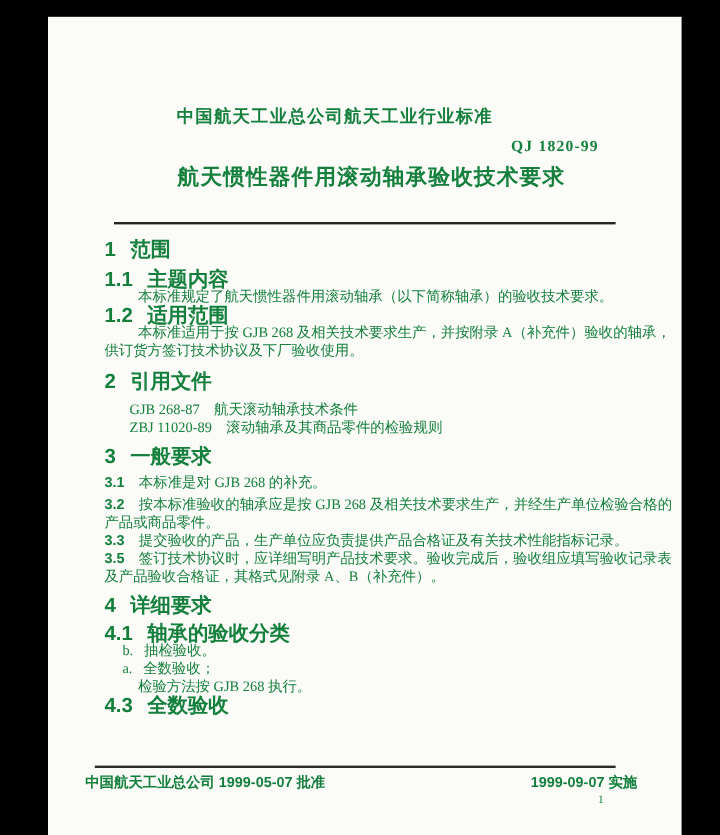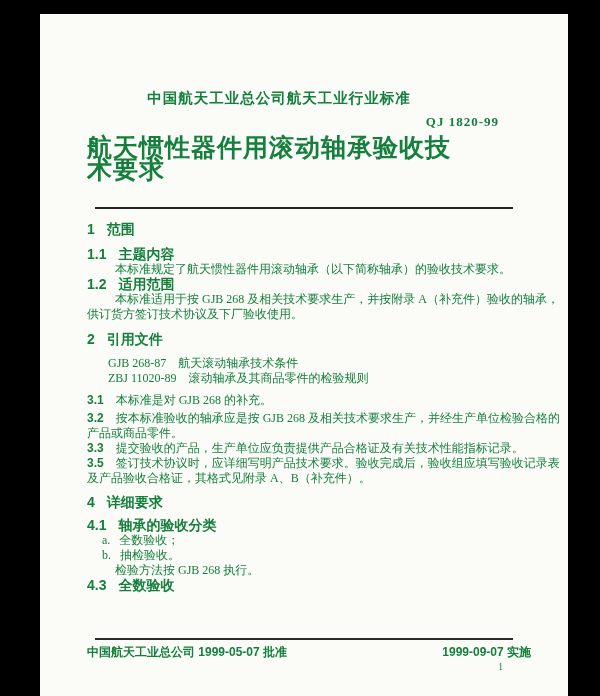--- a/index.html
+++ b/index.html
@@ -20,40 +20,40 @@
   .org-line{
     padding-top:76px;padding-right:42px;text-align:center;
     font-family:"Liberation Sans","DejaVu Sans",sans-serif;
     font-weight:bold;font-size:14.5px;letter-spacing:1px;line-height:16px;
   }
   .std-no{
     margin-top:9px;padding-right:14px;text-align:right;
     font-weight:bold;font-size:13px;letter-spacing:1px;line-height:14px;
   }
   .doc-title{
-    margin-top:7px;padding-right:42px;text-align:left;
+    margin-top:7px;padding-right:42px;text-align:right;
     font-family:"Liberation Sans","DejaVu Sans",sans-serif;
-    font-weight:bold;font-size:25px;letter-spacing:1px;line-height:22px;
+    font-weight:bold;font-size:18px;letter-spacing:1px;line-height:22px;
   }
   .header-rule{margin-top:27px;margin-left:8px;border-top:2px solid #242424;}
 
   
   .row{font-size:12px;line-height:15px;white-space:nowrap;}
-  .h{font-family:"Liberation Sans","DejaVu Sans",sans-serif;font-weight:bold;font-size:14px;}
+  .h{font-family:"Liberation Sans","DejaVu Sans",sans-serif;font-weight:bold;font-size:17px;}
   .no{font-family:"Liberation Sans","DejaVu Sans",sans-serif;font-weight:bold;margin-right:12px;}
   .marker{margin-right:9px;}
   .refcode{margin-right:12px;}
   .ind{padding-left:28px;}
   .ind-ref{padding-left:21px;}
   .ind-li{padding-left:15px;}
   .g13{margin-top:13px;} .g10{margin-top:10px;} .g9{margin-top:9px;}
   .g8{margin-top:8px;} .g7{margin-top:7px;} .g3{margin-top:3px;}
 
   
-  .footer{position:absolute;left:47px;right:37px;top:624px;}
+  .footer{position:absolute;left:31px;right:37px;top:624px;}
   .footer-rule{border-top:2px solid #2a2a2a;margin-left:8px;margin-right:18px;}
   .footer-row{
     display:flex;justify-content:space-between;margin-top:5px;
     font-family:"Liberation Sans","DejaVu Sans",sans-serif;
     font-weight:bold;font-size:12px;line-height:14px;white-space:nowrap;
   }
   .page-no{margin-top:3px;text-align:right;padding-right:28px;font-size:9.5px;line-height:10px;}
 </style>
 </head>
 <body>
@@ -84,20 +84,23 @@
     <div class="row h g10">
       <span class="no">2</span><span>引用文件</span>
     </div>
     <div class="row ind-ref g9">
       <span class="refcode">GJB 268-87</span><span>航天滚动轴承技术条件</span>
     </div>
     <div class="row ind-ref">
       <span class="refcode">ZBJ 11020-89</span><span>滚动轴承及其商品零件的检验规则</span>
     </div>
 
+    <div class="row h g9">
+      <span class="no">3</span><span>一般要求</span>
+    </div>
     <div class="row g7">
       <span class="no">3.1</span><span>本标准是对 GJB 268 的补充。</span>
     </div>
     <div class="row g3">
       <span class="no">3.2</span><span>按本标准验收的轴承应是按 GJB 268 及相关技术要求生产，并经生产单位检验合格的</span>
     </div>
     <div class="row">产品或商品零件。</div>
     <div class="row">
       <span class="no">3.3</span><span>提交验收的产品，生产单位应负责提供产品合格证及有关技术性能指标记录。</span>
     </div>
@@ -106,24 +109,24 @@
     </div>
     <div class="row">及产品验收合格证，其格式见附录 A、B（补充件）。</div>
 
     <div class="row h g9">
       <span class="no">4</span><span>详细要求</span>
     </div>
     <div class="row h g8">
       <span class="no">4.1</span><span>轴承的验收分类</span>
     </div>
     <div class="row ind-li">
-      <span class="marker">a.</span><span>全数验收；</span>
+      <span class="marker">b.</span><span>抽检验收。</span>
     </div>
     <div class="row ind-li">
-      <span class="marker">b.</span><span>抽检验收。</span>
+      <span class="marker">a.</span><span>全数验收；</span>
     </div>
     <div class="row ind">检验方法按 GJB 268 执行。</div>
     <div class="row h">
       <span class="no">4.3</span><span>全数验收</span>
     </div>
 
   </div>
 
   <div class="footer">
     <div class="footer-rule"></div>

